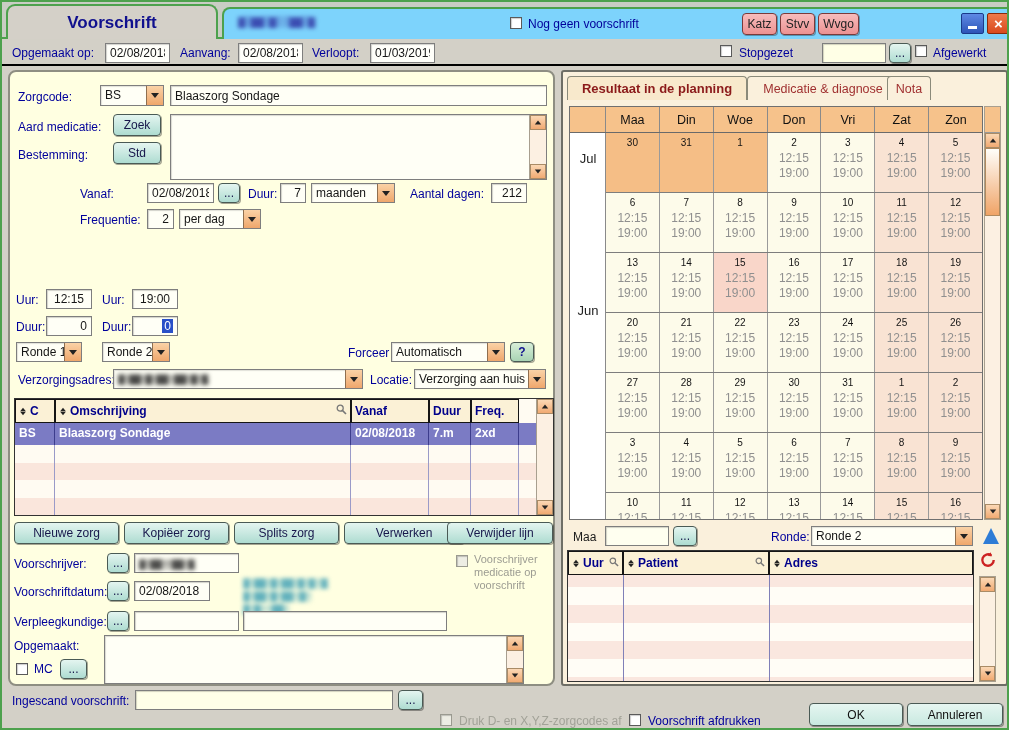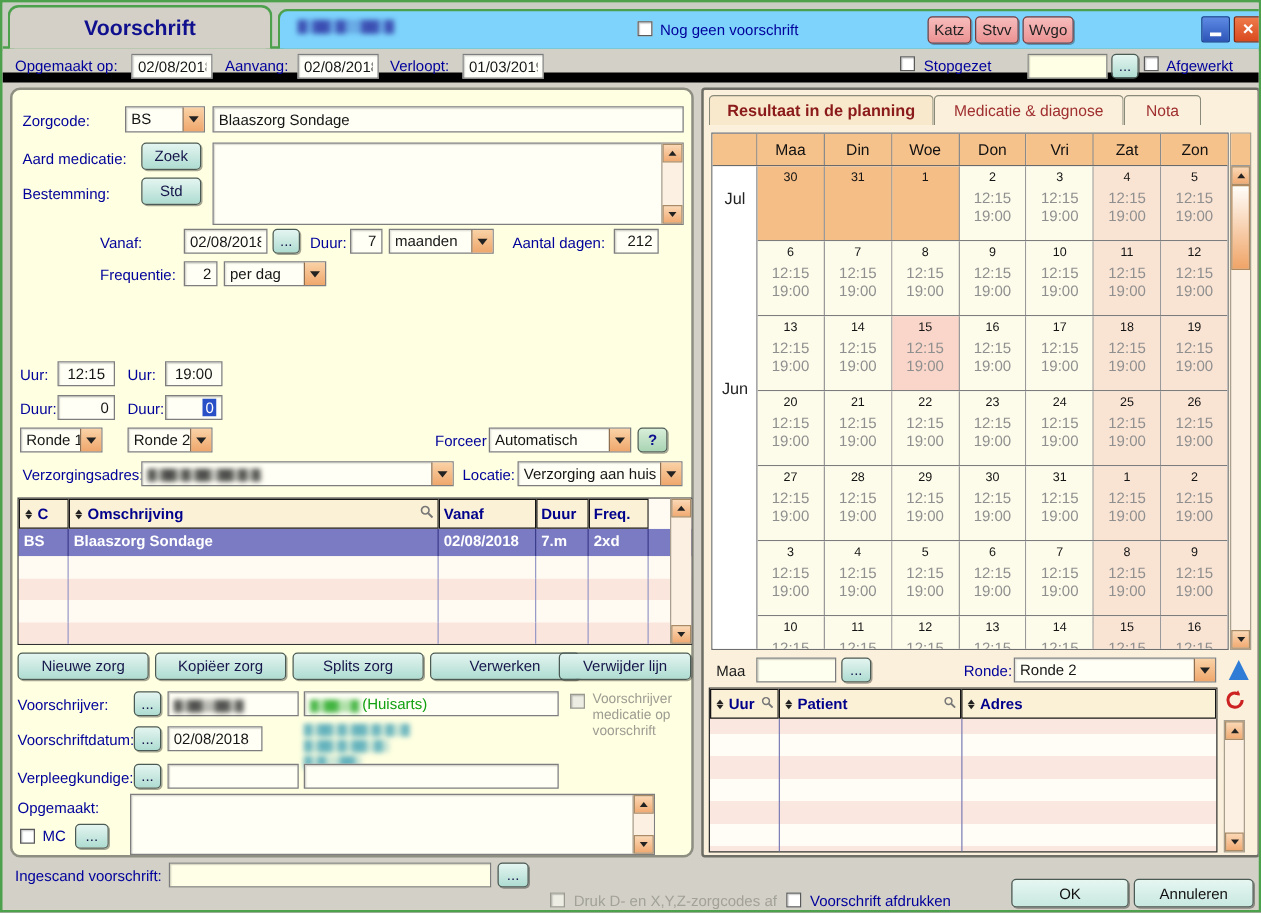--- a/index.html
+++ b/index.html
@@ -63,21 +63,21 @@
         </div>
       <div class="abs" style="left:737px;top:4px;width:23px;height:21px;background:linear-gradient(#5E8AE4,#2D55B8);border:1px solid #1a3a8a;border-radius:2px;display:flex;align-items:flex-end;justify-content:center;padding-bottom:4px">
         <span style="display:block;width:9px;height:3px;background:#fff"></span>
       </div>
       <div class="abs" style="left:763px;top:4px;width:23px;height:21px;background:linear-gradient(#EE7A4A,#D94A1E);border:1px solid #8a2a0a;border-radius:2px;display:flex;align-items:center;justify-content:center">
         <span style="color:#fff;font-weight:bold;font-size:15px;line-height:15px">×</span>
       </div>
     </div>
   </div>
 
-  <div class="abs" style="left:0;top:39px;width:1005px;height:25px;border-bottom:8px solid #000000;background:#D3D0C7">
+  <div class="abs" style="left:0;top:39px;width:1005px;height:25px;border-bottom:2px solid #000000;background:#D3D0C7">
     <span class="lbl" style="left:10px;top:5px">Opgemaakt op:</span>
     <input class="field" style="left: 103px; top: 2px; width: 65px; height: 20px; background: rgb(255, 255, 250);" value="02/08/2018">
     <span class="lbl" style="left:178px;top:5px">Aanvang:</span>
     <input class="field" style="left: 236px; top: 2px; width: 65px; height: 20px; background: rgb(255, 255, 250);" value="02/08/2018">
     <span class="lbl" style="left:310px;top:5px">Verloopt:</span>
     <input class="field" style="left: 368px; top: 2px; width: 65px; height: 20px; background: rgb(255, 255, 250);" value="01/03/2019">
     <span class="cb" style="left:718px;top:4px"></span>
     <span class="lbl" style="left:737px;top:5px">Stopgezet</span>
     <input class="field" style="left: 820px; top: 2px; width: 64px; height: 20px; background: rgb(255, 255, 230);" value="">
     <div class="btn-teal" style="left:887px;top:2px;width:22px;height:20px">
@@ -287,24 +287,20 @@
       </div>
     <div class="btn-teal" style="left:437px;top:450px;width:106px;height:22px">
         <span>Verwijder lijn</span>
       </div>
 
     <span class="lbl" style="left:4px;top:485px">Voorschrijver:</span>
     <div class="btn-teal" style="left:97px;top:481px;width:22px;height:20px">
         <span>...</span>
       </div>
     <div class="field" style="left:124px;top:481px;width:105px;height:20px"><span class="redact" style="font-size:9px;color:#222">▓▒▓▓▒▒▓▓▒▓</span></div>
-    <div class="field" style="left:233px;top:481px;width:204px;height:20px;color:#12A112">
-      <span class="redact" style="font-size:9px">▓▒▓▓▒▒▓</span>
-      <span style="font-size:12px">(Huisarts)</span>
-    </div>
     <span class="cb dis" style="left:446px;top:483px"></span>
     <div class="graytxt" style="left:464px;top:481px;width:82px">Voorschrijver medicatie op voorschrift</div>
 
     <span class="lbl" style="left:4px;top:513px">Voorschriftdatum:</span>
     <div class="btn-teal" style="left:97px;top:509px;width:22px;height:20px">
         <span>...</span>
       </div>
     <input class="field" style="left: 124px; top: 509px; width: 76px; height: 20px;" value="02/08/2018">
     <div class="abs redact" style="left:233px;top:505px;font-size:9px;color:#3FA0B5;line-height:13px">
       <div>▓▒▓▓▒▓▒▓▓▒▓▒▓ ▒▓</div>
@@ -339,21 +335,21 @@
       </div>
   </div>
 
   <div class="abs" style="left:559px;top:68px;width:447px;height:616px;background:#FAF0DC;border:2px solid #6E6E66;border-radius:3px">
     <div class="tab-r active" style="left:4px;top:4px;width:180px;height:24px">
         <span>Resultaat in de planning</span>
       </div>
     <div class="tab-r" style="left:184px;top:4px;width:152px;height:24px">
         <span>Medicatie &amp; diagnose</span>
       </div>
-    <div class="tab-r" style="left:336px;top:4px;width:62px;height:24px">
+    <div class="tab-r" style="left:324px;top:4px;width:44px;height:24px">
         <span>Nota</span>
       </div>
 
     <div class="abs" style="left:6px;top:34px;width:414px;height:414px;border:1px solid #6f6f6f;background:#fff;overflow:hidden">
       <div class="cal-hrow" style="display:flex;height:26px;border-bottom:1px solid #6a6a6a">
         <div class="cal-hcell" style="width:36px"></div>
         <div class="cal-hcell" style="width:53.857px">
             <span>Maa</span>
           </div>
         <div class="cal-hcell" style="width:53.857px">

